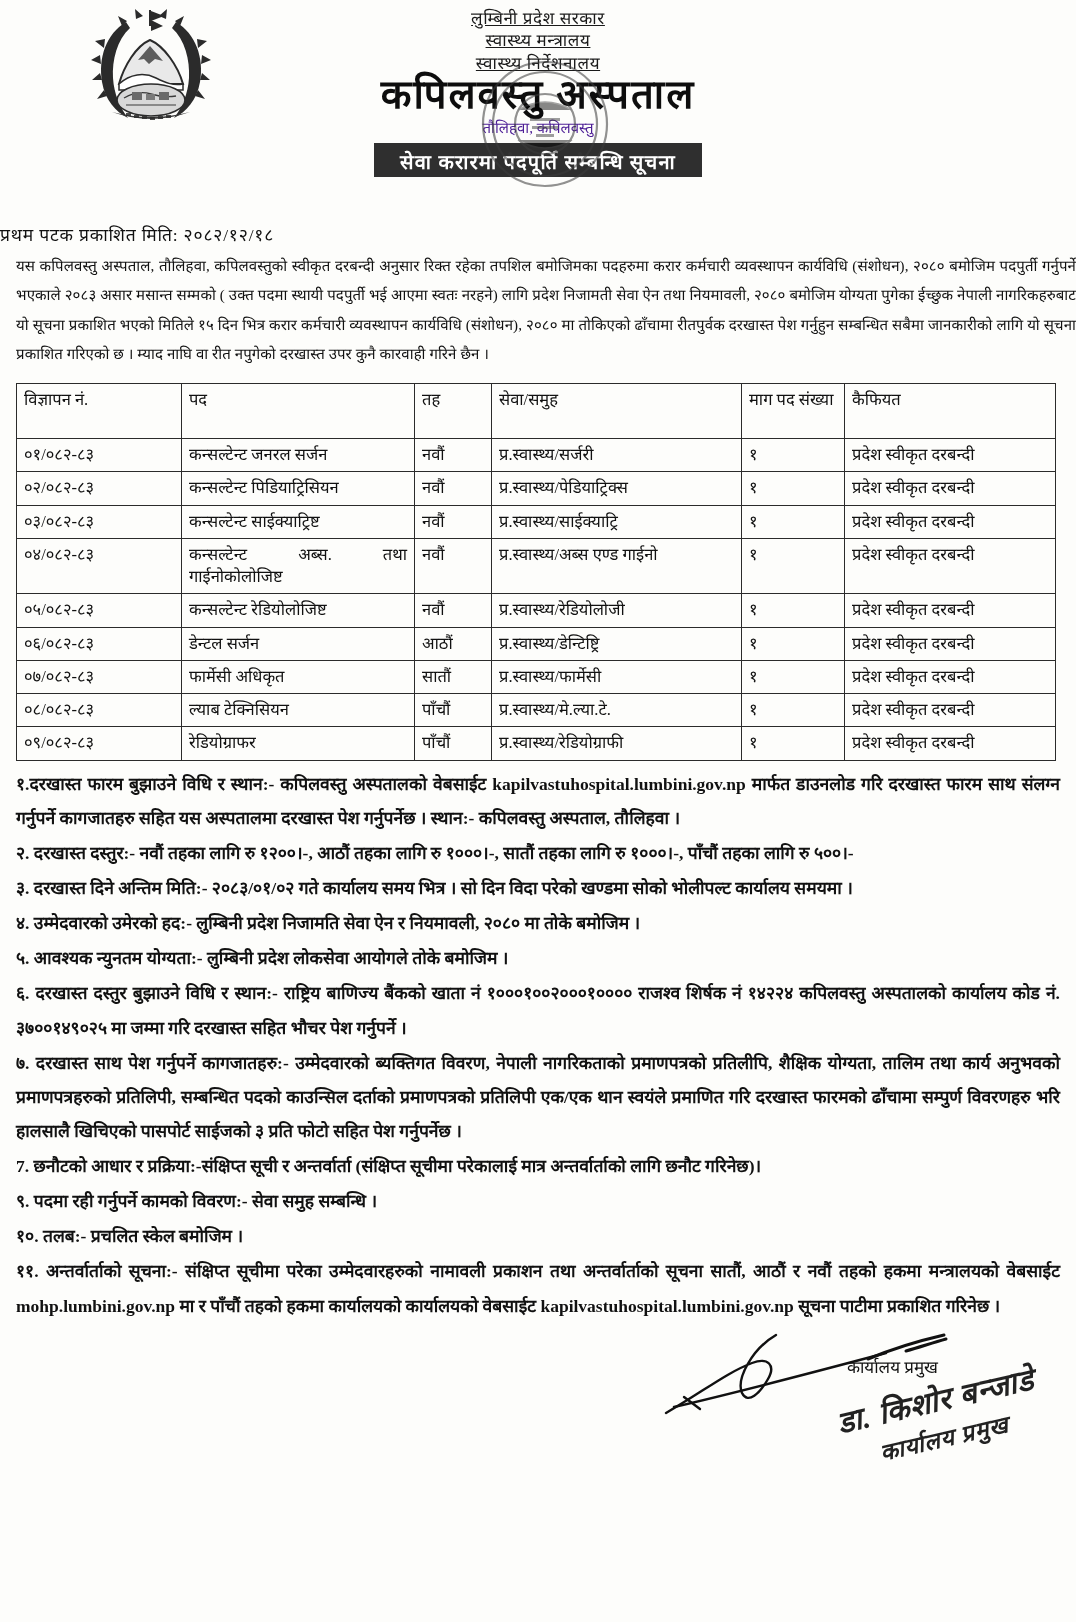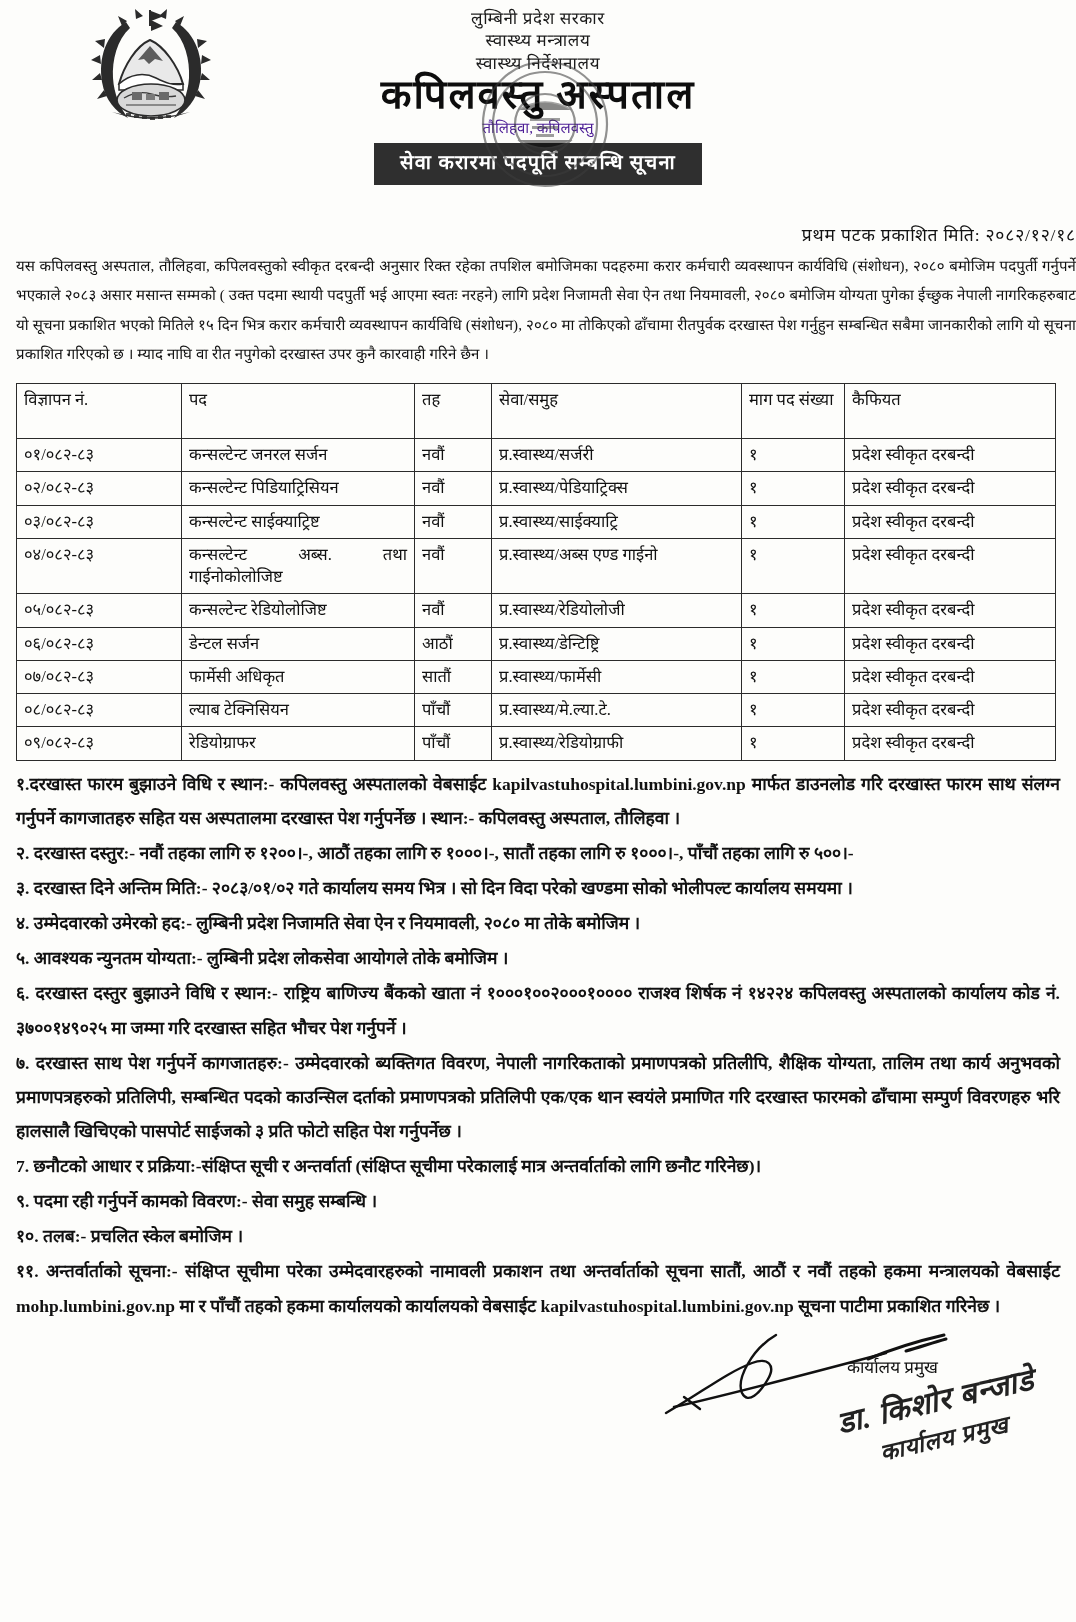--- a/index.html
+++ b/index.html
@@ -32,20 +32,21 @@
   }
   .emblem svg{display:block;}
   .head-lines{
     text-align:center;
     line-height:1.32;
   }
   .head-lines .hl{
     font-size:17px;
     letter-spacing:.6px;
     color:#1a1a1a;
+    text-decoration:underline;
   }
   .org-title{
     text-align:center;
     font-size:40px;
     font-weight:700;
     letter-spacing:2px;
     margin-top:0;
     line-height:1;
     color:#0d0d0d;
   }
@@ -59,34 +60,34 @@
     text-align:center;
     margin-top:6px;
   }
   .banner{
     display:inline-block;
     background:#2f2f2f;
     color:#ffffff;
     font-size:20px;
     font-weight:700;
     letter-spacing:1.2px;
-    padding:5px 26px 10px 26px;
+    padding:5px 26px 2px 26px;
   }
   
   .stamp{
     position:absolute;
     left:470px;
     top:48px;
     width:150px;
     height:152px;
     opacity:.62;
     pointer-events:none;
   }
   .pubdate{
-    text-align:right;
+    text-align:left;
     font-size:17.5px;
     letter-spacing:.8px;
     margin-top:14px;
     margin-bottom:6px;
   }
   
   .body-para{
     margin:0 0 0 16px;
     font-size:15px;
     line-height:1.95;

